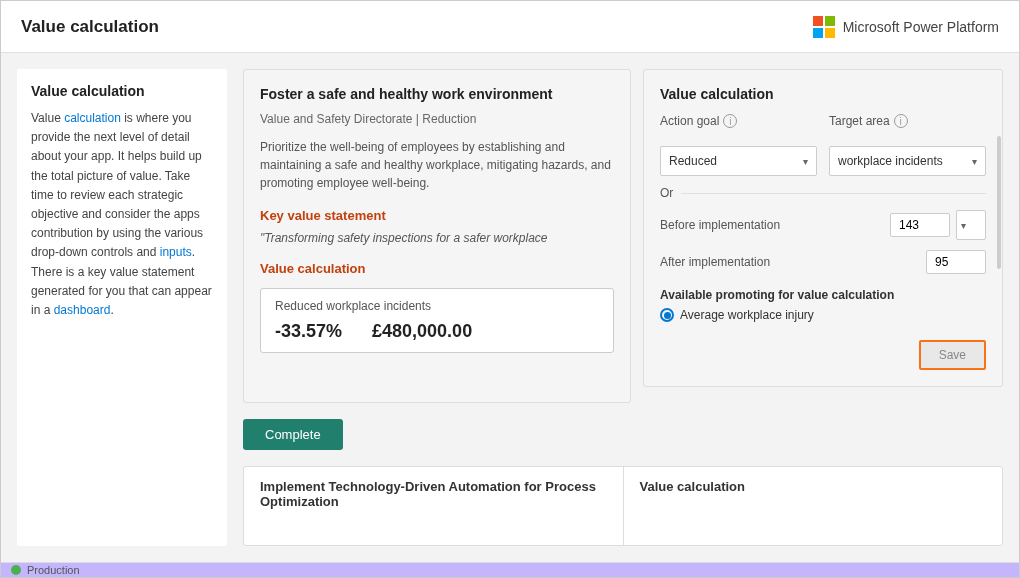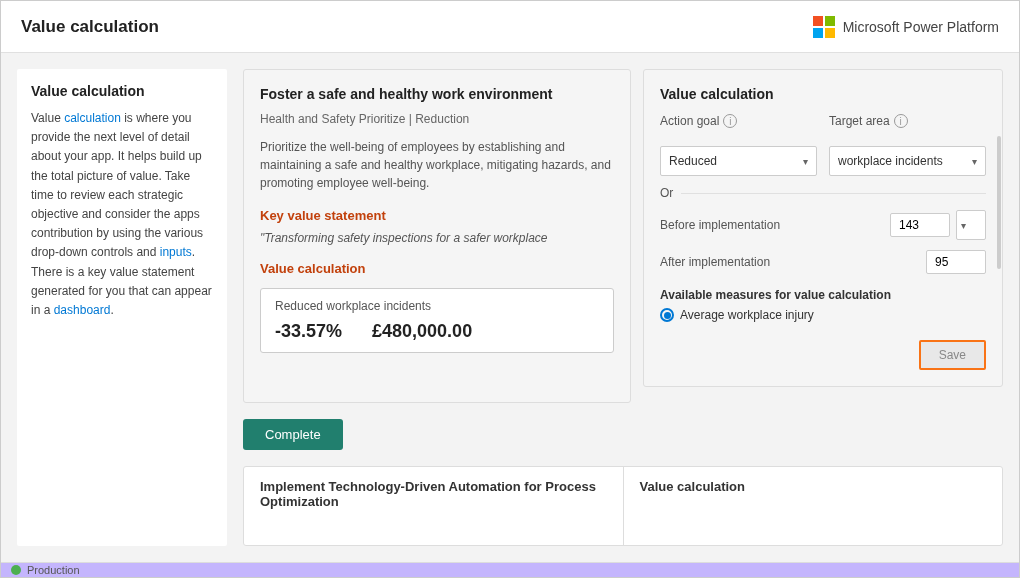--- a/index.html
+++ b/index.html
@@ -400,21 +400,21 @@
         Value <a href="#">calculation</a> is where you provide the next level of detail about your app. It helps build up the total picture of value. Take time to review each strategic objective and consider the apps contribution by using the various drop-down controls and <a href="#">inputs</a>. There is a key value statement generated for you that can appear in a <a href="#">dashboard</a>.
       </div>
     </div>
 
     <div class="center-area">
 
       <div class="top-row">
 
         <div class="card-left">
           <div class="card-title">Foster a safe and healthy work environment</div>
-          <div class="card-subtitle">Health and Safety Prioritize | Reduction</div>
+          <div class="card-subtitle">Value and Safety Directorate | Reduction</div>
           <div class="card-desc">Prioritize the well-being of employees by establishing and maintaining a safe and healthy workplace, mitigating hazards, and promoting employee well-being.</div>
 
           <div class="section-label">Key value statement</div>
           <div class="italic-text">"Transforming safety inspections for a safer workplace</div>
 
           <div class="section-label">Value calculation</div>
           <div class="value-calc-box">
             <div class="value-calc-box-label">Reduced workplace incidents</div>
             <div class="value-numbers">
               <span class="value-num">-33.57%</span>
@@ -466,21 +466,21 @@
             </div>
 
             <div class="impl-row">
               <span>After implementation</span>
               <div class="impl-input-wrap">
                 <input class="impl-input" type="text" value="95" style="">
               </div>
             </div>
 
             <div class="measures-section">
-              <div class="measures-title">Available measures for value calculation</div>
+              <div class="measures-title">Available promoting for value calculation</div>
               <div class="measure-item">
                 <div class="radio-dot">
                   <div class="radio-dot-inner"></div>
                 </div>
                 <span>Average workplace injury</span>
               </div>
             </div>
 
             <div style="display:flex; justify-content:flex-end; margin-top:8px;">
               <button class="save-btn">Save</button>

